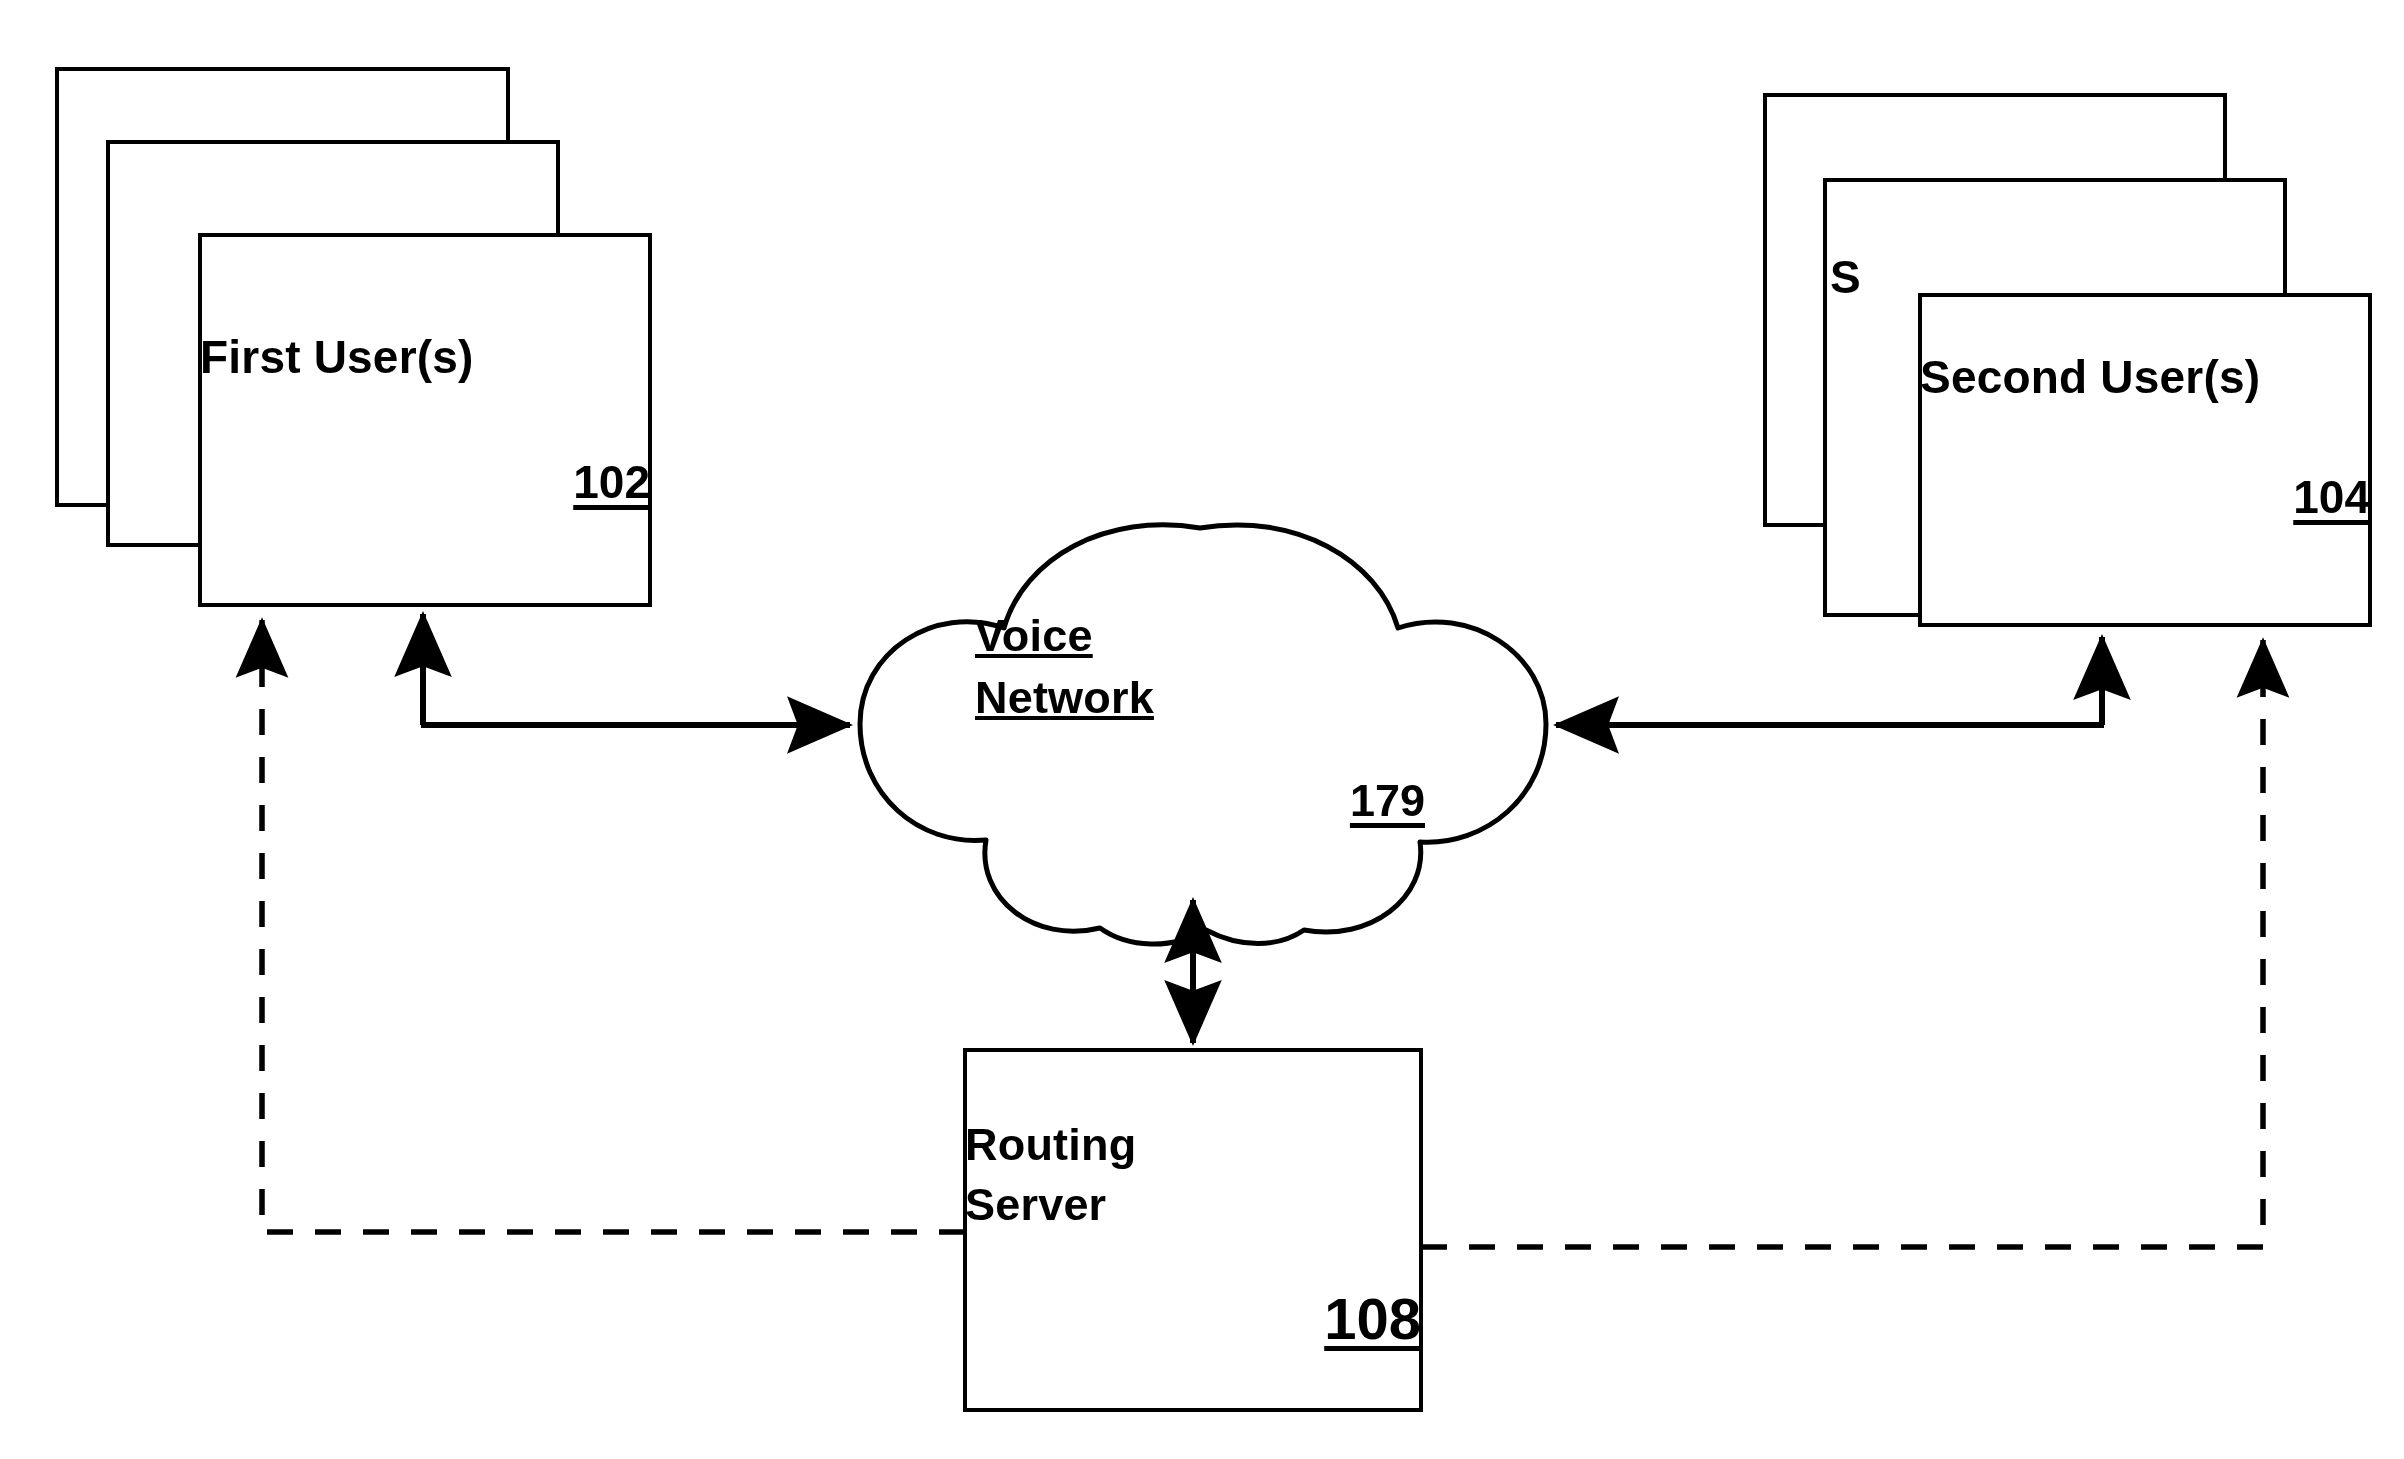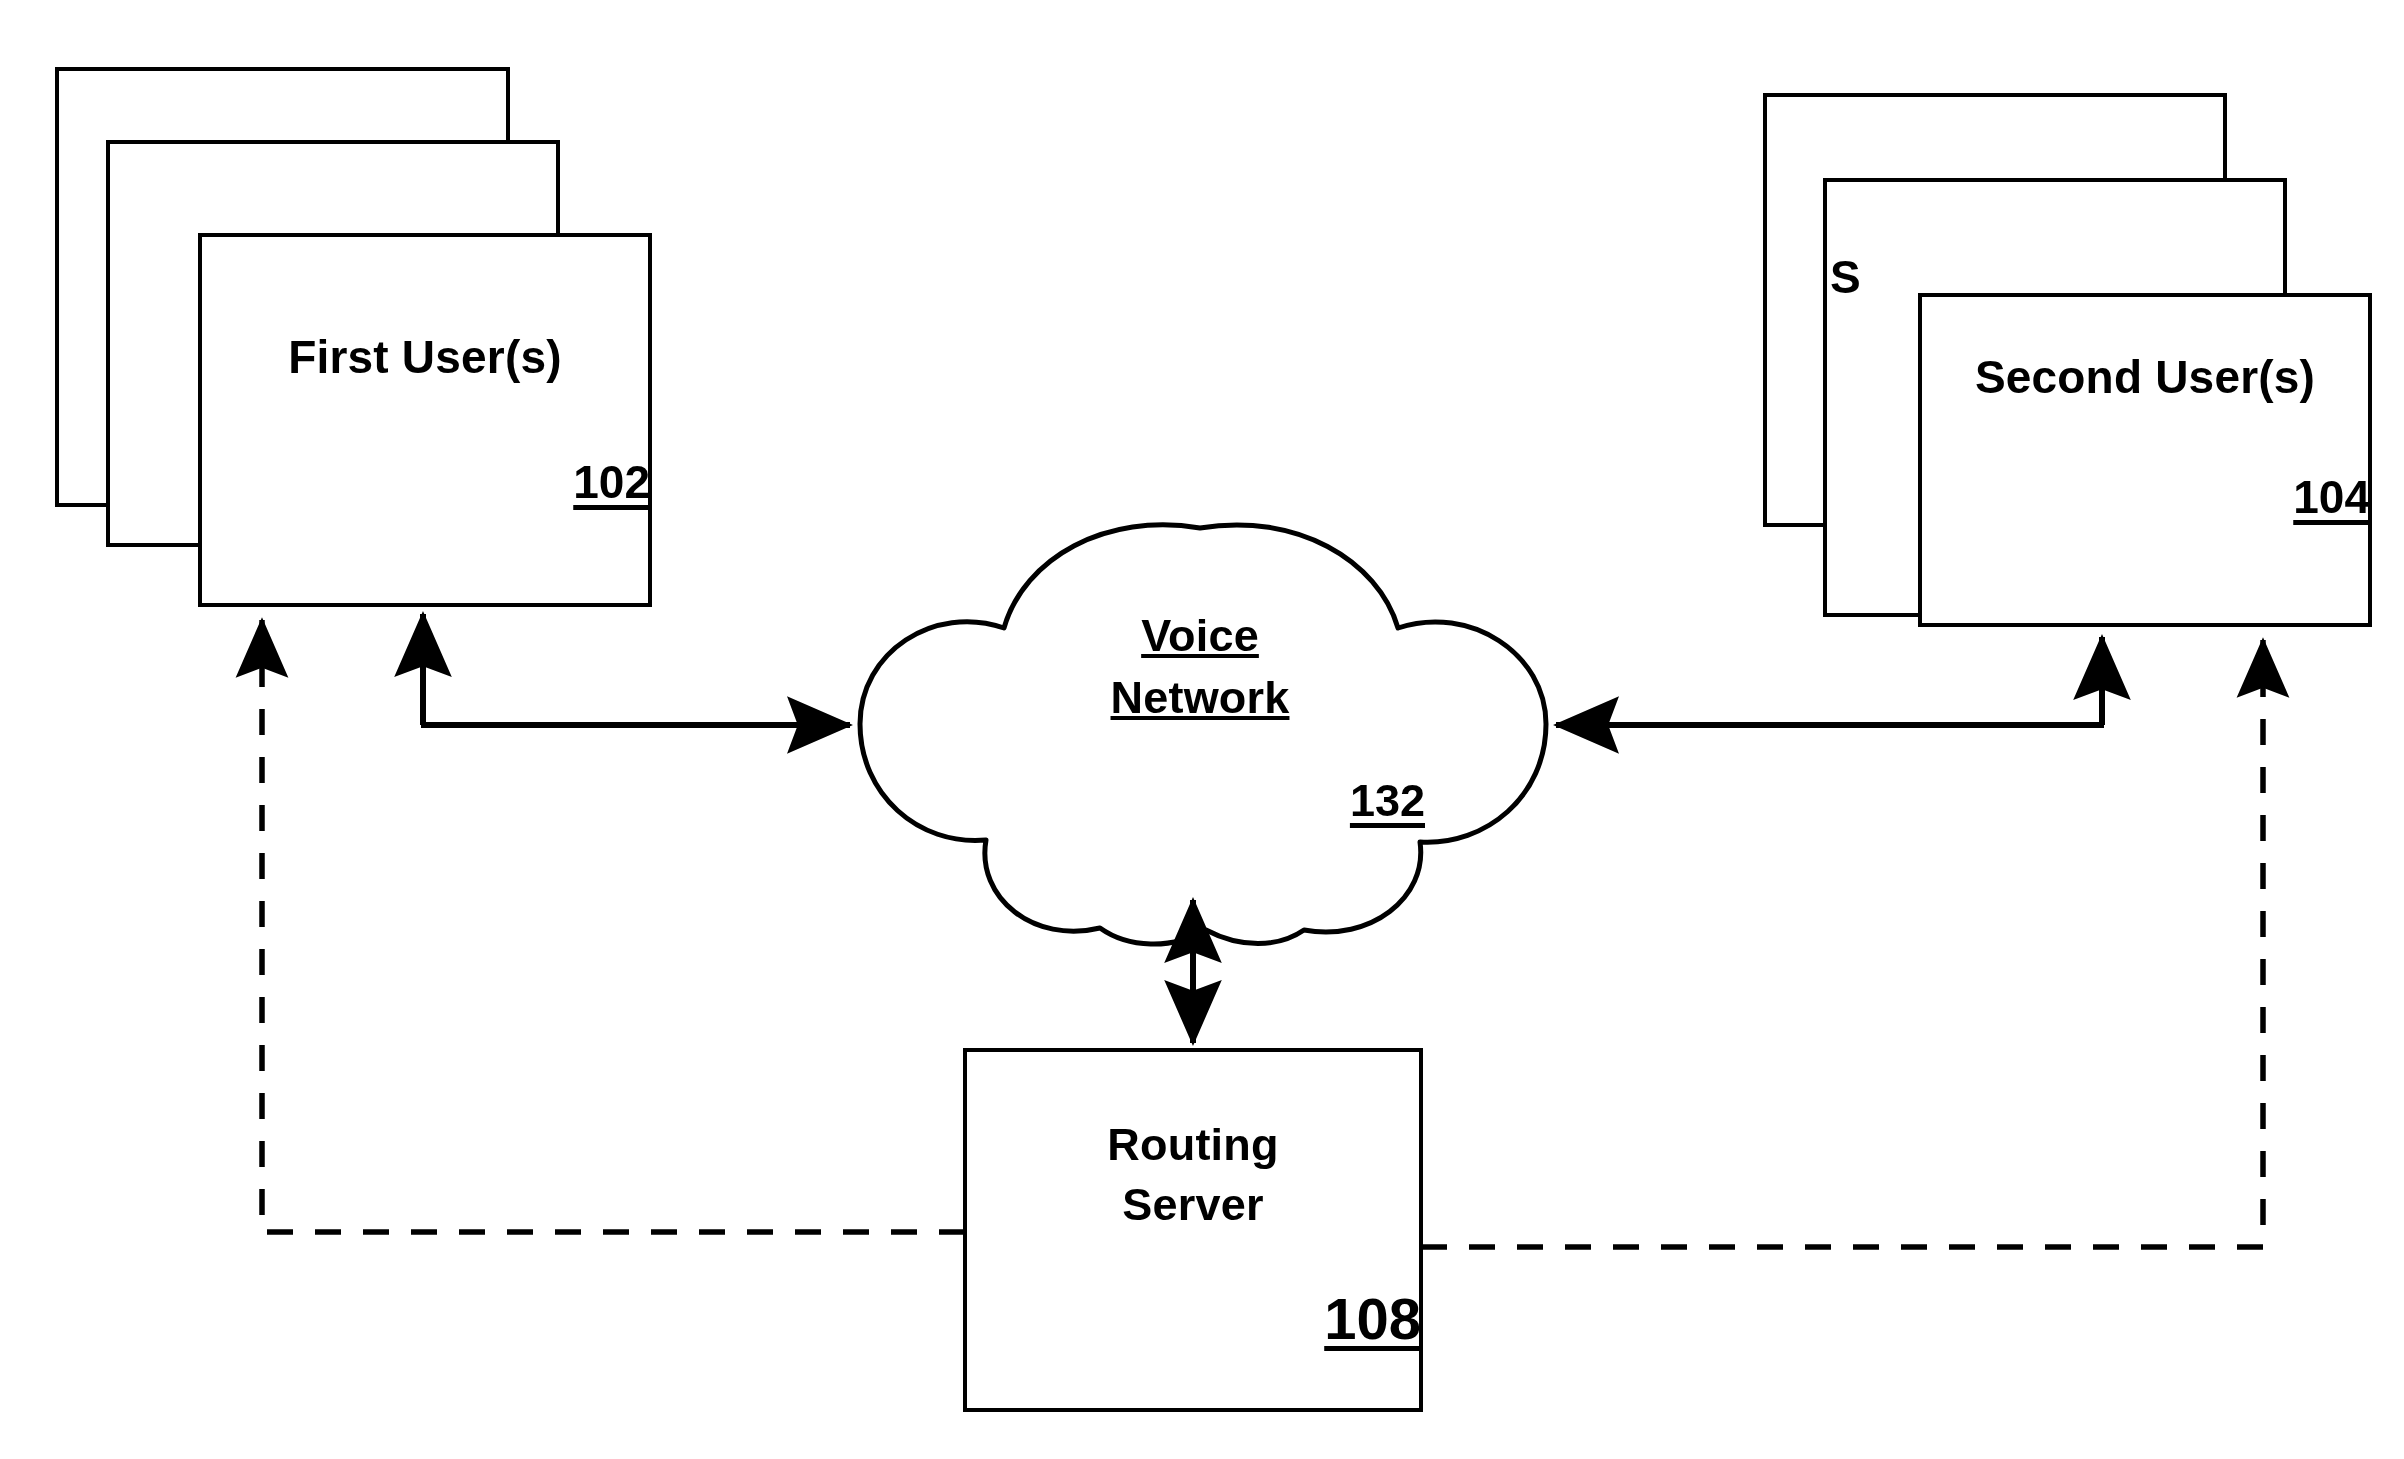--- a/index.html
+++ b/index.html
@@ -15,21 +15,21 @@
     width:2404px;height:1459px;
     background:#ffffff;
   }
   svg.layer{
     position:absolute;left:0;top:0;
     width:2404px;height:1459px;
     pointer-events:none;
   }
   .node-label{
     position:absolute;
-    text-align:center;
+    text-align:left;
     font-weight:bold;
     color:#000000;
     letter-spacing:0.2px;
     pointer-events:none;
     white-space:pre-line;
   }
   .ref-num{
     position:absolute;
     text-align:right;
     font-weight:bold;
@@ -134,19 +134,19 @@
 
   <div class="node-label" id="first-user-title">First User(s)</div>
   <div class="ref-num" id="first-user-ref">102</div>
 
   <div class="node-label" id="second-user-ghost">S</div>
   <div class="node-label" id="second-user-title">Second User(s)</div>
   <div class="ref-num" id="second-user-ref">104</div>
 
   <div class="node-label" id="voice-network-title">Voice
 Network</div>
-  <div class="ref-num" id="voice-network-ref">132</div>
+  <div class="ref-num" id="voice-network-ref">179</div>
 
   <div class="node-label" id="routing-server-title">Routing
 Server</div>
   <div class="ref-num" id="routing-server-ref">108</div>
 
 </div>
 
 </body></html>

